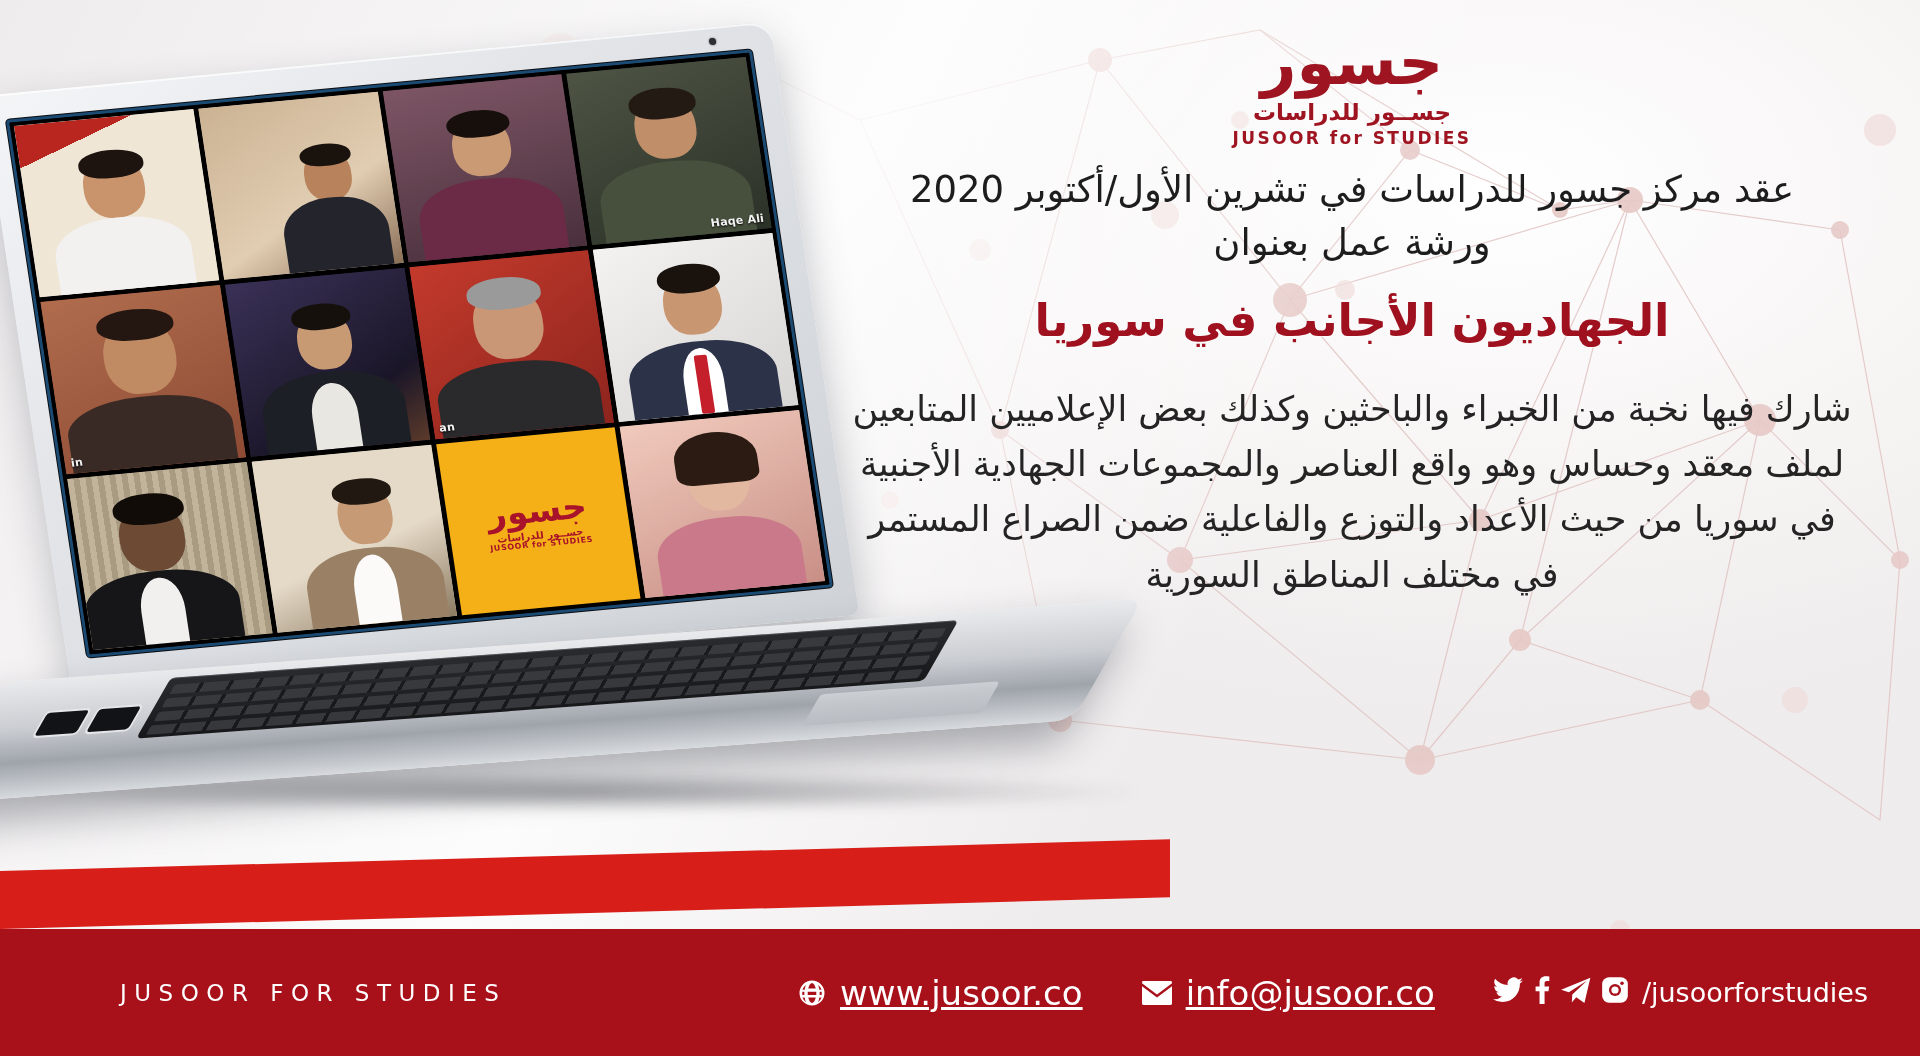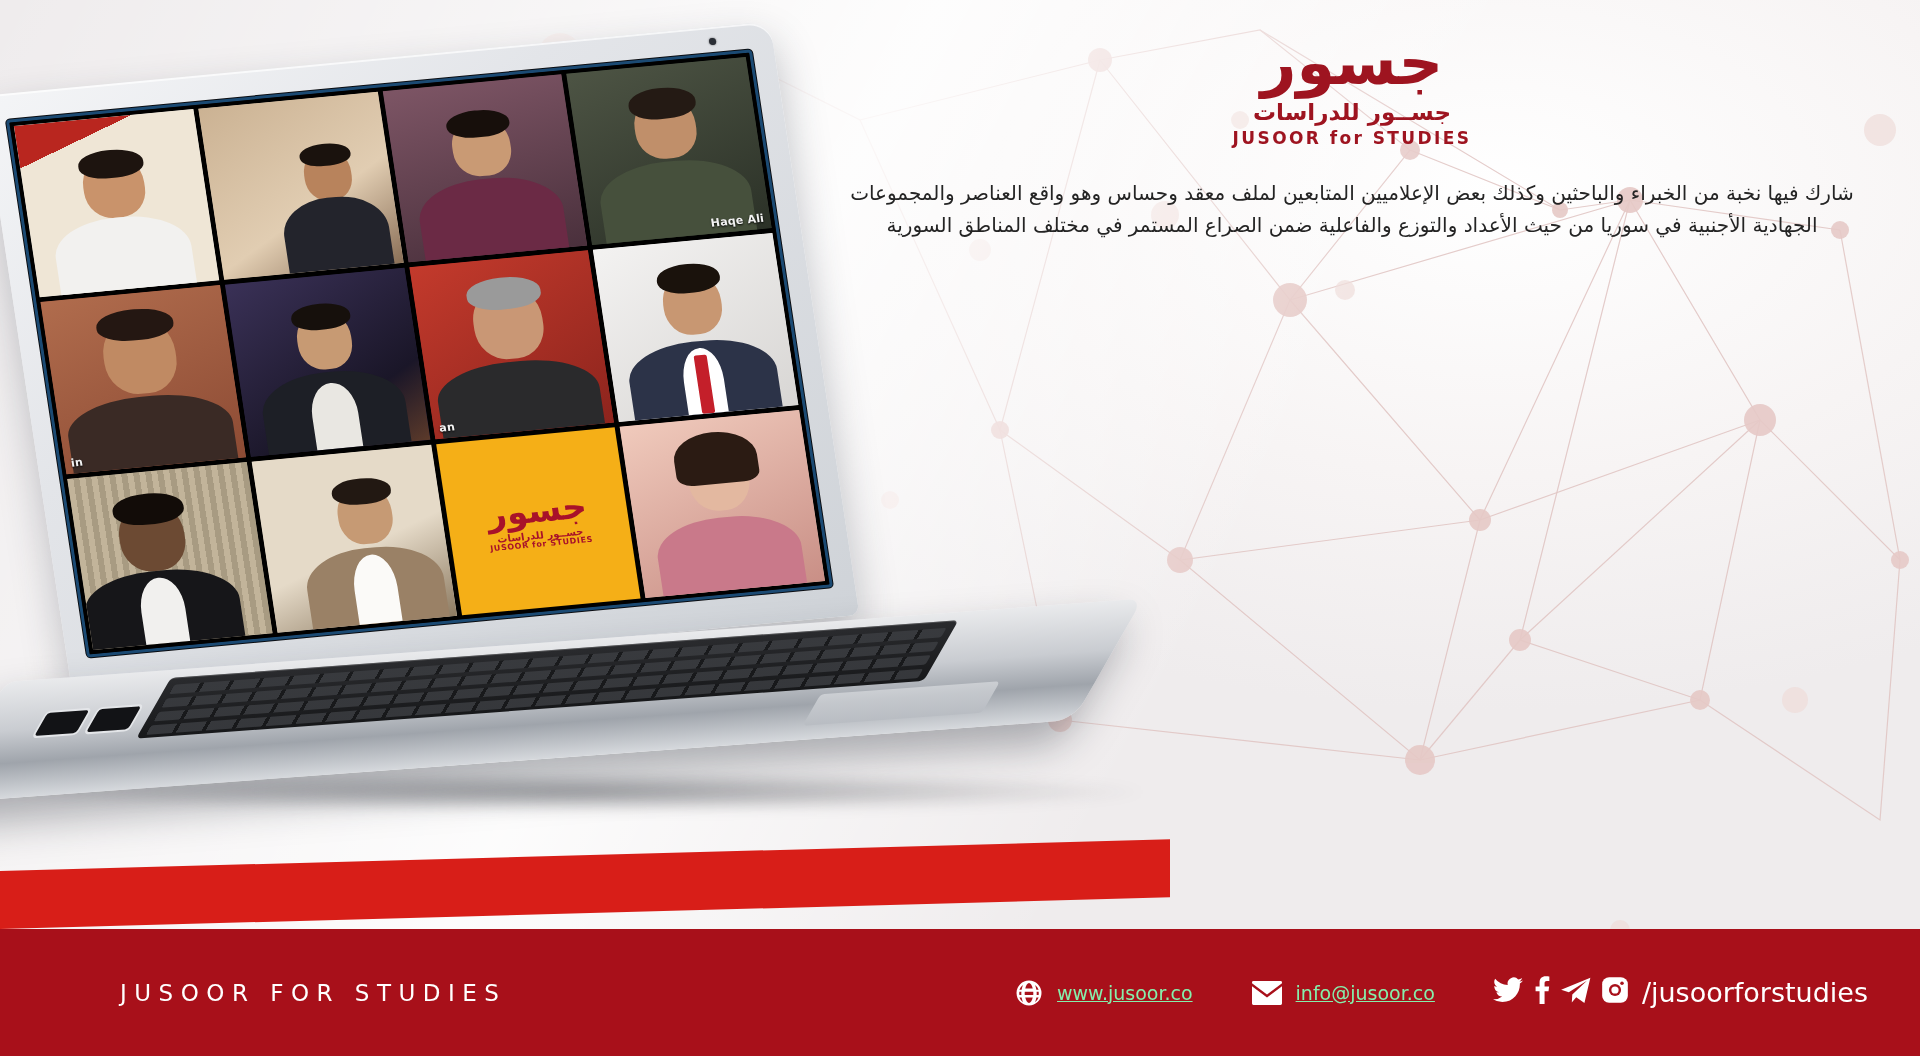--- a/index.html
+++ b/index.html
@@ -175,21 +175,21 @@
     font-size:45px;
     font-weight:800;
     line-height:1.35;
     margin-top:22px;
     text-shadow:0 1px 0 rgba(255,255,255,.55);
   }
   .title .t2{ display:block; }
 
   .para{
     color:#242424;
-    font-size:20px;
+    font-size:35px;
     line-height:1.58;
     font-weight:400;
     margin-top:30px;
     padding:0 20px;
   }
 
   
   .footer{
     position:absolute; left:0; bottom:0;
     width:1920px; height:127px;
@@ -199,21 +199,21 @@
   }
   .footer .brand{
     color:#ffffff; font-size:23px; font-weight:400;
     letter-spacing:7.5px; margin-left:120px;
     white-space:nowrap;
   }
   .footer .contacts{
     display:flex; align-items:center; gap:58px;
     margin-left:auto; margin-right:52px;
   }
-  .citem{ display:flex; align-items:center; gap:13px; color:#86efac; font-size:19px; }
+  .citem{ display:flex; align-items:center; gap:13px; color:#ffffff; font-size:34px; }
   .citem svg{ display:block; }
   .social{ display:flex; align-items:center; gap:11px; color:#fff; font-size:27px; }
   .social .icons{ display:flex; align-items:center; gap:10px; }
   .social .handle{ margin-left:2px; }
 
   
   .deskred{
     position:absolute; left:0; bottom:127px;
     width:1170px; height:58px;
     background:#D81E18;
@@ -426,22 +426,27 @@
   </div>
 
   <div class="content">
 
     <div class="logo-block">
       <div class="logo-mark">جسور</div>
       <div class="logo-ar">جســور للدراسات</div>
       <div class="logo-en">JUSOOR for STUDIES</div>
     </div>
 
+    <div class="lead">
+      <span>عقد مركز جسور للدراسات في تشرين الأول/أكتوبر 2020</span>
+      <span class="l2">ورشة عمل بعنوان</span>
+    </div>
 
     <div class="title">
+      <span>الجهاديون الأجانب في سوريا</span>
     </div>
 
     <p class="para">شارك فيها نخبة من الخبراء والباحثين وكذلك بعض الإعلاميين المتابعين لملف معقد وحساس وهو واقع العناصر والمجموعات الجهادية الأجنبية في سوريا من حيث الأعداد والتوزع والفاعلية ضمن الصراع المستمر في مختلف المناطق السورية</p>
   </div>
 
   <div class="deskred"></div>
 
   <div class="footer">
     <div class="brand">JUSOOR FOR STUDIES</div>
 

